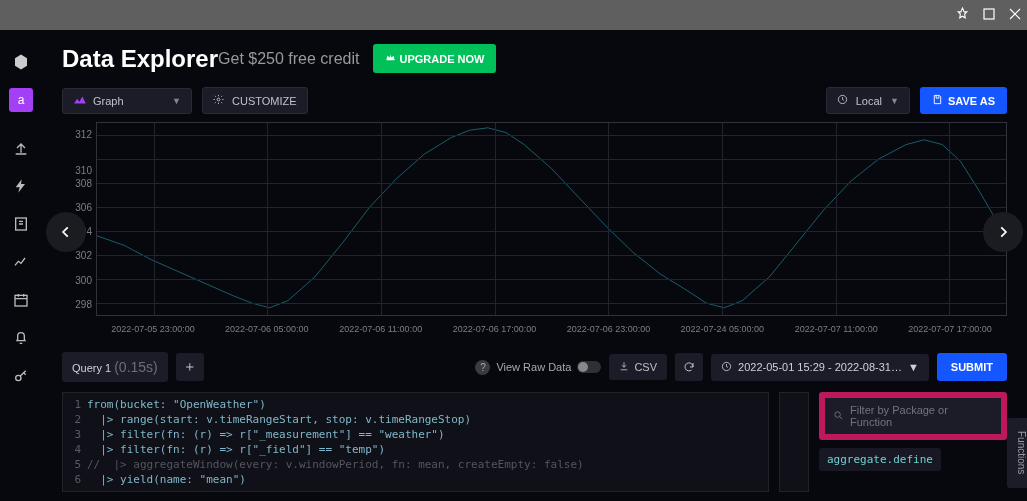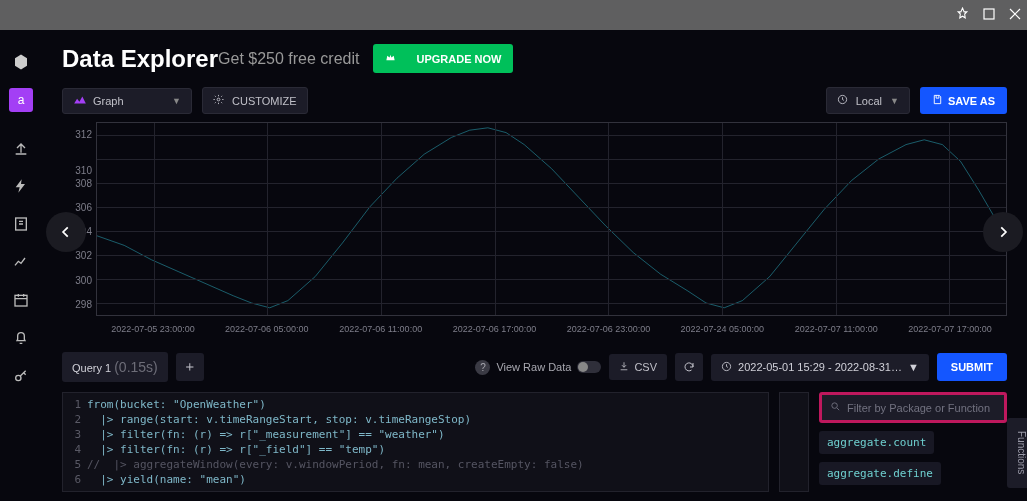--- a/index.html
+++ b/index.html
@@ -12,21 +12,21 @@
   
   .sidebar { width:42px; background:#07070e; display:flex; flex-direction:column; align-items:center; padding-top:20px; gap:14px; }
   .sb-icon { width:24px; height:24px; display:flex; align-items:center; justify-content:center; color:#bbb; font-size:14px;}
   .sb-avatar { width:24px; height:24px; background:#a33ff5; border-radius:3px; display:flex; align-items:center; justify-content:center; color:#fff; font-size:12px; margin-bottom:10px;}
   
   .main { flex:1; display:flex; flex-direction:column; padding:0 20px; }
   .header { display:flex; justify-content:flex-start; align-items:center; padding:14px 0 10px; }
   .title { color:#fff; font-size:24px; font-weight:800; }
   .header-right { display:flex; align-items:center; gap:14px; }
   .credit { color:#999; font-size:16px; }
-  .upgrade-btn { background:#00c05a; color:#fff; font-size:11px; font-weight:800; padding:8px 12px; border:none; display:flex; align-items:center; gap:20px; border-radius:3px;}
+  .upgrade-btn { background:#00c05a; color:#fff; font-size:11px; font-weight:800; padding:8px 12px; border:none; display:flex; align-items:center; gap:3px; border-radius:3px;}
   
   .toolbar { display:flex; align-items:center; padding:4px 0 8px; gap:10px; }
   .sel { background:#1c1c28; border:1px solid #2a2a36; color:#c0c0c8; font-size:11px; padding:6px 10px; border-radius:3px; display:flex; align-items:center; gap:8px;}
   .sel.graph { width:130px; justify-content:space-between; }
   .sel .chev { font-size:9px; color:#888;}
   .icon-graph { color:#a33ff5; }
   .spacer { flex:1; }
   .saveas { background:#1456ff; color:#fff; font-size:11px; font-weight:800; padding:7px 12px; border-radius:3px; display:flex; align-items:center; gap:5px;}
   
   .chartwrap { flex:0 0 220px; position:relative; }
@@ -58,21 +58,21 @@
   .submit { background:#1456ff; color:#fff; font-size:11px; font-weight:800; padding:8px 14px; border-radius:3px;}
   
   .editorrow { display:flex; gap:10px; min-height:100px; }
   .editor { flex:1; background:#101018; font-family:Consolas,monospace; font-size:11px; color:#7fb8c9; position:relative; padding:4px 0; border:1px solid #22222c;}
   .editor .row { display:flex; padding:0 6px; line-height:15px;}
   .editor .ln { width:18px; text-align:right; color:#5a5a66; padding-right:6px; flex:0 0 18px;}
   .editor .code { white-space:pre; }
   .row.dim .code { color:#555562; }
   .minimap { width:30px; background:#101018; border:1px solid #22222c;}
   .funcs { width:188px; display:flex; flex-direction:column; gap:8px;}
-  .search { background:#1c1c28; border:3px solid #be185d; color:#727280; font-size:11px; padding:6px 8px; border-radius:3px; display:flex; align-items:center; gap:6px;}
+  .search { background:#1c1c28; border:6px solid #be185d; color:#727280; font-size:11px; padding:6px 8px; border-radius:3px; display:flex; align-items:center; gap:6px;}
   .chip { background:#181824; color:#6fd0d0; font-family:Consolas,monospace; font-size:11px; padding:5px 8px; border-radius:3px; display:inline-block; width:fit-content;}
   .vtab { position:absolute; right:0; top:418px; width:20px; height:70px; background:#1c1c28; color:#9a9aa8; font-size:10px; writing-mode:vertical-rl; text-align:center; padding:6px 0; border-radius:3px 0 0 3px; }
 </style>
 </head>
 <body>
 <div class="artboard">
 
 <div class="thumb"></div>
 <div class="titlebar">
   <span>
@@ -323,21 +323,20 @@
       <div class="funcs">
         <div class="search">
           <span>
             <svg width="11" height="11" viewBox="0 0 24 24" fill="none" stroke="#727280" stroke-width="2">
                   <circle cx="10" cy="10" r="6"></circle>
                   <path d="M20 20l-5-5"></path>
                 </svg>
           </span>
           <span>Filter by Package or Function</span>
         </div>
-        <div class="chip">aggregate.count</div>
         <div class="chip">aggregate.define</div>
       </div>
     </div>
 
   </div>
 </div>
 
 <div class="vtab">Functions</div>
 
 </div>

